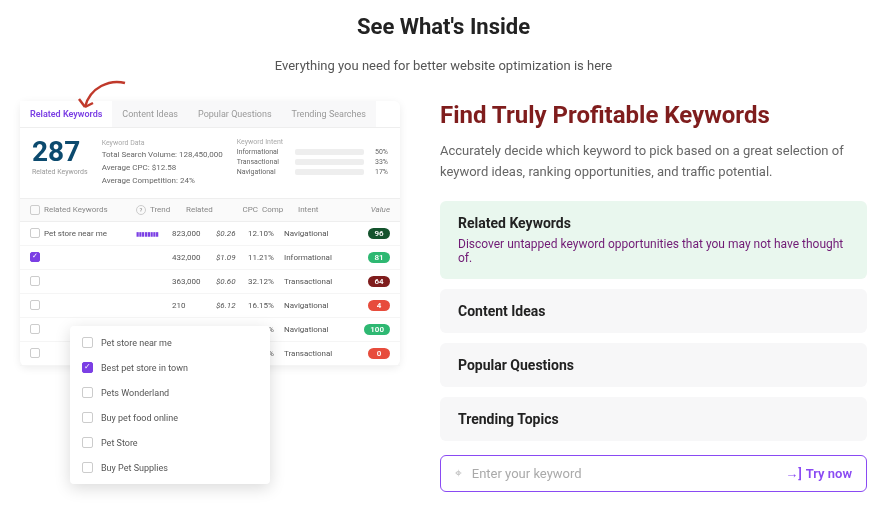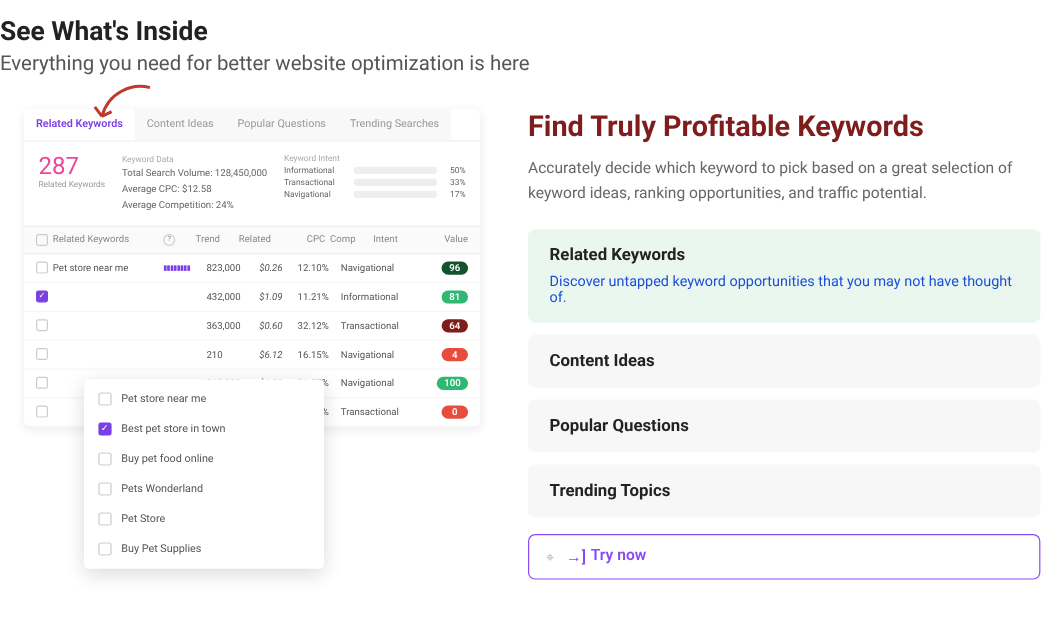--- a/index.html
+++ b/index.html
@@ -1,54 +1,54 @@
 <!DOCTYPE html>
 <html><head>
 <meta charset="utf-8">
 <style>
 * { margin: 0; padding: 0; box-sizing: border-box; }
 body { font-family: -apple-system, BlinkMacSystemFont, "Segoe UI", Roboto, sans-serif; background: #fff; color: #222; width: 887px; height: 532px; overflow: hidden; position: relative; }
 
-.hero { padding: 14px 0 8px; }
+.hero { text-align: center; padding: 14px 0 8px; }
 .hero h1 { font-size: 22px; font-weight: 700; color: #222; }
-.hero p { font-size: 17px; color: #555; margin-top: 4px; }
+.hero p { font-size: 13px; color: #555; margin-top: 19px; }
 
 .cols { display: flex; gap: 40px; padding: 0 20px; align-items: flex-start; margin-top: 20px; }
 
 .left { width: 380px; position: relative; }
 .arrow { position: absolute; top: -22px; left: 55px; }
 .arrow svg { width: 60px; height: 35px; }
 
 .mock { background: #fff; border-radius: 6px; box-shadow: 0 2px 8px rgba(0,0,0,0.08); font-size: 9px; color: #666; }
 .mtabs { display: flex; border-bottom: 1px solid #eee; }
 .mtab { padding: 8px 10px; font-size: 9px; color: #999; background: #f8f8f9; }
 .mtab.active { color: #7b3fe4; background: #fff; font-weight: 600; }
 
 .mtop { display: flex; padding: 10px 12px; gap: 14px; }
-.mnum { font-size: 20px; font-weight: 400; color: #ec4899; line-height: 1; }
+.mnum { font-size: 28px; font-weight: 700; color: #0c4a6e; line-height: 1; }
 .mnumlbl { font-size: 7px; color: #999; margin-top: 2px; }
 .mkd { font-size: 8px; line-height: 1.6; }
 .mkd .hdr { color: #aaa; font-size: 7px; }
 .mint { flex: 1; font-size: 7px; }
 .mint .hdr { color: #aaa; }
 .ibar { display: flex; align-items: center; gap: 4px; margin-top: 2px; }
 .ibar .lbl { width: 54px; font-size: 7px; }
 .ibar .bar { height: 6px; flex: 1; background: #eee; border-radius: 2px; position: relative; }
 .ibar .fill { height: 100%; border-radius: 2px; }
 .ibar .pct { width: 20px; text-align: right; font-size: 7px; }
 
 .mhead { display: flex; align-items: center; padding: 6px 10px; background: #fafafa; font-size: 8px; color: #888; border-top: 1px solid #eee; border-bottom: 1px solid #eee; gap: 4px; }
 .mhead .cb { width: 10px; height: 10px; border: 1px solid #ccc; border-radius: 2px; }
 .mhead .kw { width: 88px; }
-.mhead .tr { width: 32px; margin-left: 13px; }
+.mhead .tr { width: 32px; }
 .mhead .vo { width: 40px; }
 .mhead .cp { width: 28px; text-align: right; }
 .mhead .co { width: 32px; }
 .mhead .in { width: 52px; }
-.mhead .va { flex: 1; text-align: right; }
+.mhead .va { flex: 1; text-align: right; font-style: italic; }
 
 .mrow { display: flex; align-items: center; padding: 6px 10px; font-size: 8px; color: #555; gap: 4px; border-bottom: 1px solid #f5f5f5; }
 .mrow .cb { width: 10px; height: 10px; border: 1px solid #ccc; border-radius: 2px; flex-shrink: 0; }
 .mrow .cb.ck { background: #7b3fe4; border-color: #7b3fe4; position: relative; }
 .mrow .cb.ck::after { content: "✓"; color: #fff; font-size: 7px; position: absolute; top: -1px; left: 1px; }
 .mrow .kw { width: 88px; white-space: nowrap; overflow: hidden; }
 .mrow .tr { width: 32px; font-size: 6px; color: #7b3fe4; letter-spacing: -0.5px; }
 .mrow .vo { width: 40px; }
 .mrow .cp { width: 28px; font-style: italic; }
 .mrow .co { width: 32px; }
@@ -62,21 +62,21 @@
 .drow .cb.ck { background: #7b3fe4; border-color: #7b3fe4; position: relative; }
 .drow .cb.ck::after { content: "✓"; color: #fff; font-size: 8px; position: absolute; top: -1px; left: 1px; }
 
 .right { flex: 1; }
 .right h2 { font-size: 24px; font-weight: 700; color: #7f1d1d; margin-bottom: 12px; }
 .right .desc { font-size: 13px; color: #666; line-height: 1.6; margin-bottom: 18px; }
 
 .accordion { background: #f7f7f8; border-radius: 6px; padding: 14px 18px; margin-bottom: 10px; cursor: pointer; }
 .accordion.expanded { background: #e9f7ee; }
 .accordion .title { font-size: 14px; font-weight: 700; color: #222; }
-.accordion .sub { font-size: 12px; color: #1d4ed8; margin-top: 6px; }
+.accordion .sub { font-size: 12px; color: #701a75; margin-top: 6px; }
 
 .search { border: 1.5px solid #8a4af3; border-radius: 6px; display: flex; align-items: center; padding: 10px 14px; margin-top: 14px; gap: 10px; }
 .search .icon { color: #bbb; font-size: 12px; }
 .search .ph { flex: 1; color: #aaa; font-size: 13px; }
 .search .btn { color: #8a4af3; font-weight: 600; font-size: 13px; display: flex; align-items: center; gap: 4px; }
 </style>
 </head>
 <body>
 
 <div class="hero">
@@ -214,25 +214,25 @@
         <div class="drow">
           <div class="cb "></div>
           <span>Pet store near me</span>
         </div>
         <div class="drow">
           <div class="cb ck"></div>
           <span>Best pet store in town</span>
         </div>
         <div class="drow">
           <div class="cb "></div>
+          <span>Pets Wonderland</span>
+        </div>
+        <div class="drow">
+          <div class="cb "></div>
           <span>Buy pet food online</span>
-        </div>
-        <div class="drow">
-          <div class="cb "></div>
-          <span>Pets Wonderland</span>
         </div>
         <div class="drow">
           <div class="cb "></div>
           <span>Pet Store</span>
         </div>
         <div class="drow">
           <div class="cb "></div>
           <span>Buy Pet Supplies</span>
         </div>
       </div>
@@ -251,19 +251,20 @@
     </div>
     <div class="accordion">
       <div class="title">Popular Questions</div>
     </div>
     <div class="accordion">
       <div class="title">Trending Topics</div>
     </div>
 
     <div class="search">
       <span class="icon">⌖</span>
+      <span class="ph">Enter your keyword</span>
       <span class="btn">
         <span>→]</span>
         <span>Try now</span>
       </span>
     </div>
   </div>
 </div>
 
 </body></html>

